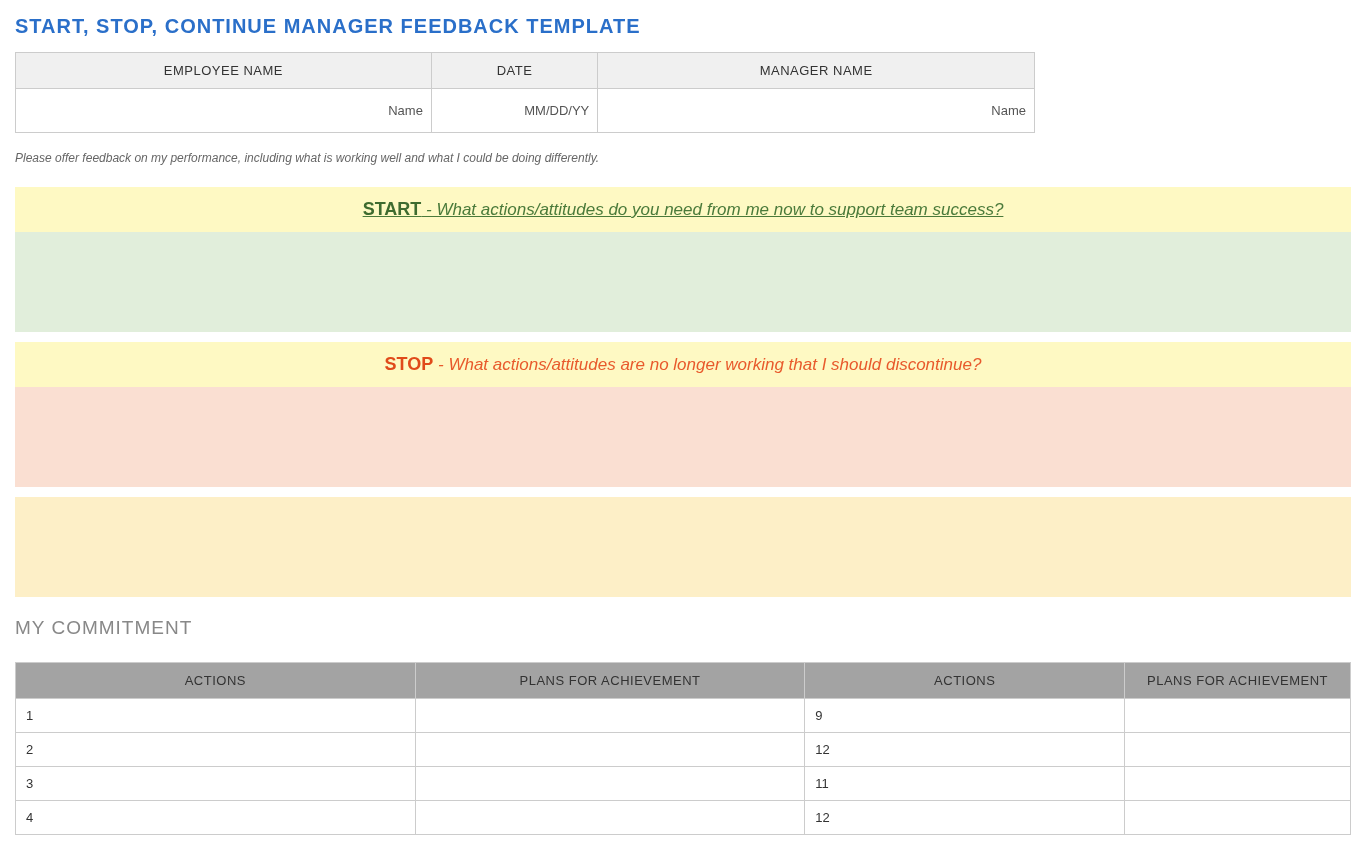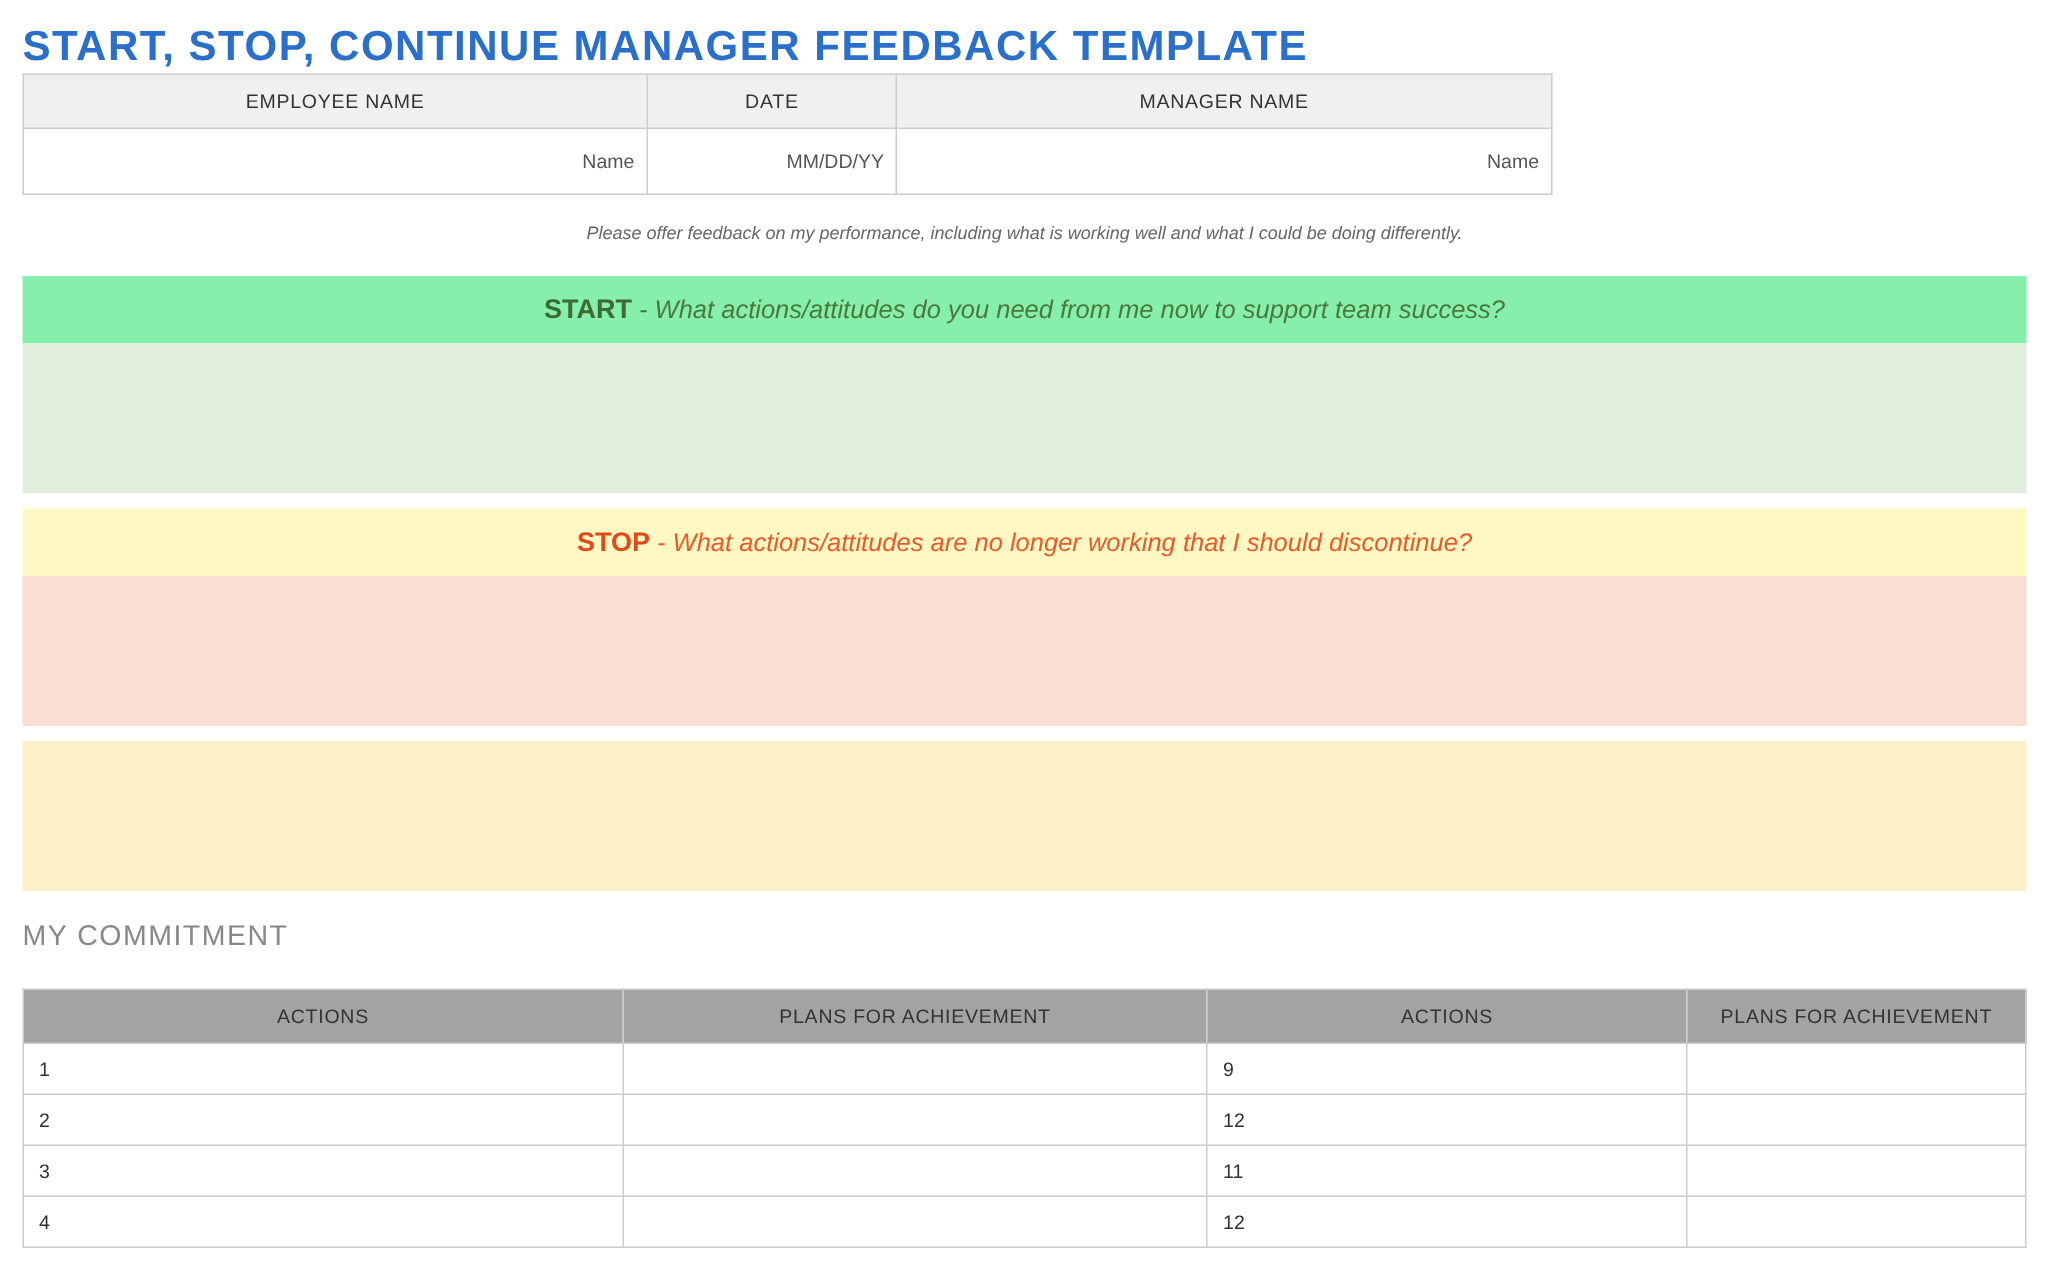--- a/index.html
+++ b/index.html
@@ -3,25 +3,25 @@
   <meta charset="utf-8">
   <style>
     * { box-sizing: border-box; margin: 0; padding: 0; }
     body {
       font-family: "Century Gothic", "Avant Garde", sans-serif;
       background: #fff;
       padding: 15px;
       width: 1366px;
     }
     .title {
-      font-size: 28px;
+      font-size: 20px;
       font-weight: bold;
       color: #2a6fc9;
       letter-spacing: 1px;
-      margin-bottom: 2px;
+      margin-bottom: 14px;
     }
     .info-table {
       border-collapse: collapse;
       width: 1020px;
       margin-bottom: 18px;
     }
     .info-table th {
       background: #f0f0f0;
       border: 1px solid #ccc;
       font-weight: normal;
@@ -39,42 +39,41 @@
       color: #555;
     }
     .col-emp { width: 400px; }
     .col-date { width: 160px; }
     .col-mgr { width: 420px; }
     .instructions {
       font-style: italic;
       font-size: 12px;
       color: #666;
       margin-bottom: 22px;
-      text-align: center;
     }
     .section {
       width: 1336px;
       margin-bottom: 10px;
     }
     .section-header {
       text-align: center;
       padding: 12px;
       font-size: 17px;
       font-style: italic;
     }
     .section-header .strong {
       font-weight: bold;
       font-style: normal;
       font-size: 18px;
     }
     .section-body {
       height: 100px;
       padding: 8px;
     }
-    .start .section-header { background: #86efac; color: #4a7a3a; }
+    .start .section-header { background: #fef9c3; color: #4a7a3a; text-decoration: underline; }
     .start .section-header .strong { color: #3e6b2f; }
     .start .section-body { background: #e1eedb; }
     .stop .section-header { background: #fef9c3; color: #e85a2c; }
     .stop .section-header .strong { color: #e04a1a; }
     .stop .section-body { background: #fadfd2; }
     .continue .section-header { background: #fbdb85; color: #d68b0c; }
     .continue .section-header .strong { color: #d68b0c; }
     .continue .section-body { background: #fdefc7; }
     .commit-title {
       font-size: 19px;

